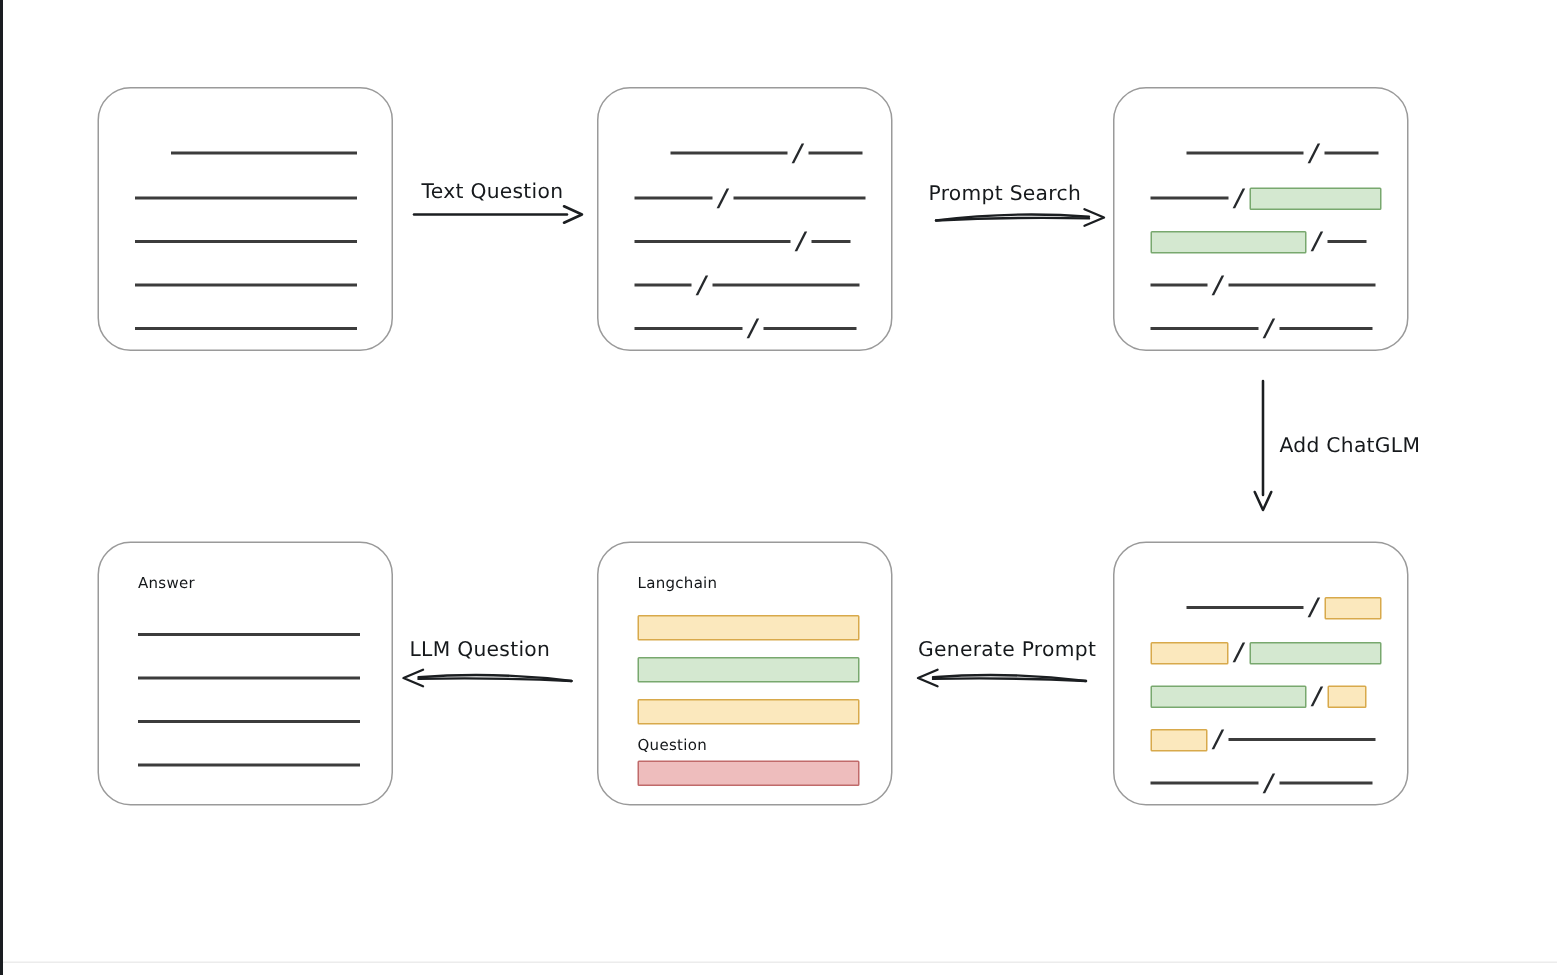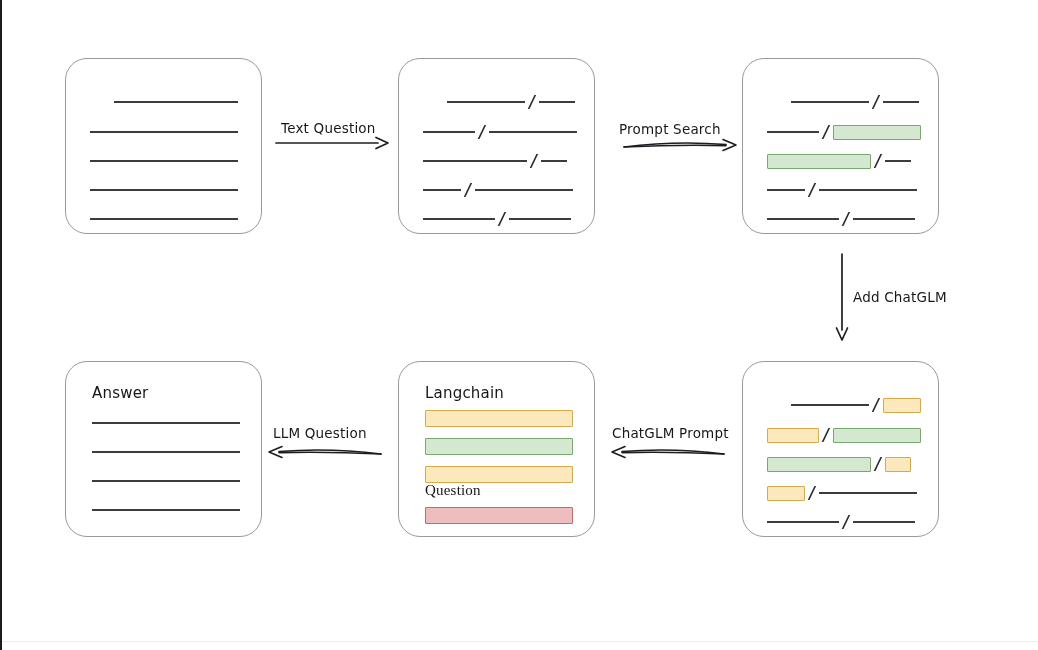--- a/index.html
+++ b/index.html
@@ -32,21 +32,21 @@
   .doc-box {
     position: absolute;
     box-sizing: border-box;
     background: #ffffff;
     border: 1.3px solid #9a9a9a;
     border-radius: 22px;
   }
   .box-title {
     position: absolute;
     left: 26px;
-    font-size: 15px;
+    font-size: 10px;
     color: #14171a;
     letter-spacing: 0.2px;
     font-family: "DejaVu Sans", sans-serif;
     white-space: nowrap;
   }
 
   
   .row {
     position: absolute;
     display: flex;
@@ -195,21 +195,21 @@
   <div class="doc-box" id="box-answer" style="left:63px; top:361px; width:197px; height:176px;">
     <div class="box-title" style="top:22px;">Answer</div>
   <div class="plain-line" style="left: 26px; top: 60px; width: 148px;"></div>
       <div class="plain-line" style="left: 26px; top: 89px; width: 148px;"></div>
       <div class="plain-line" style="left: 26px; top: 118px; width: 148px;"></div>
       <div class="plain-line" style="left: 26px; top: 147px; width: 148px;"></div>
     </div>
 
   <div class="doc-box" id="box-prompt" style="left:396px; top:361px; width:197px; height:176px;">
     <div class="box-title" style="top:22px;">Langchain</div>
-    <div class="box-title" style="top:120px;font-family:Liberation Serif, serif;">Question</div>
+    <div class="box-title" style="top:130px;">Question</div>
   <div class="bar yellow" style="left: 26px; top: 48px; width: 148px;"></div>
       <div class="bar green" style="left: 26px; top: 76px; width: 148px;"></div>
       <div class="bar yellow" style="left: 26px; top: 104px; width: 148px;"></div>
       <div class="bar red" style="left: 26px; top: 145px; width: 148px;"></div>
     </div>
 
   <div class="doc-box" id="box-context" style="left:740px; top:361px; width:197px; height:176px;">
       <div class="row" style="left: 48px; top: 36px;">
         <span class="seg-line" style="width: 78px;"></span>
         <span class="slash">/</span>
@@ -262,21 +262,21 @@
   </div>
   <div class="arrow-label" style="left:851px; top:289px;">Add ChatGLM</div>
 
   <div class="arrow" style="left:608px; top:443px;">
     <svg width="116" height="18" viewBox="0 0 116 18">
       <path d="M114,11 Q62,4.5 12,8.5" stroke="#1b1e21" stroke-width="1.6" fill="none" stroke-linecap="round"></path>
       <path d="M114,11 Q62,8.5 12,9.6" stroke="#1b1e21" stroke-width="1.6" fill="none" stroke-linecap="round"></path>
       <path d="M15,3.5 L2,9 L15,14.5" stroke="#1b1e21" stroke-width="1.6" fill="none" stroke-linejoin="round" stroke-linecap="round"></path>
     </svg>
   </div>
-  <div class="arrow-label" style="left:610px; top:425px;">ChatGLM Prompt</div>
+  <div class="arrow-label" style="left:610px; top:425px;">Generate Prompt</div>
 
   <div class="arrow" style="left:265px; top:443px;">
     <svg width="116" height="18" viewBox="0 0 116 18">
       <path d="M114,11 Q62,4.5 12,8.5" stroke="#1b1e21" stroke-width="1.6" fill="none" stroke-linecap="round"></path>
       <path d="M114,11 Q62,8.5 12,9.6" stroke="#1b1e21" stroke-width="1.6" fill="none" stroke-linecap="round"></path>
       <path d="M15,3.5 L2,9 L15,14.5" stroke="#1b1e21" stroke-width="1.6" fill="none" stroke-linejoin="round" stroke-linecap="round"></path>
     </svg>
   </div>
   <div class="arrow-label" style="left:271px; top:425px;">LLM Question</div>
 

